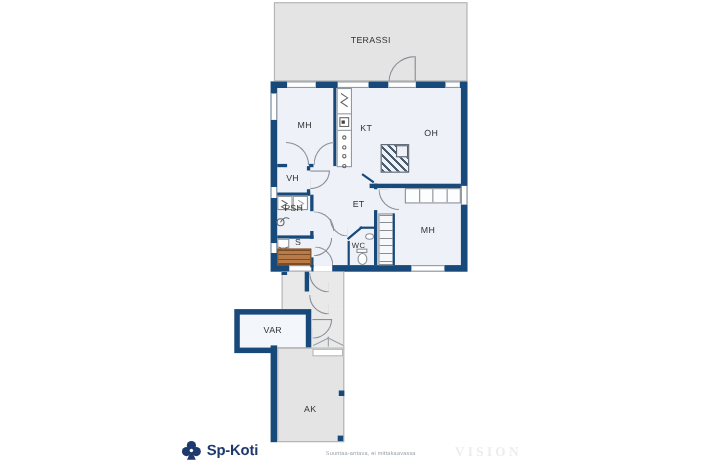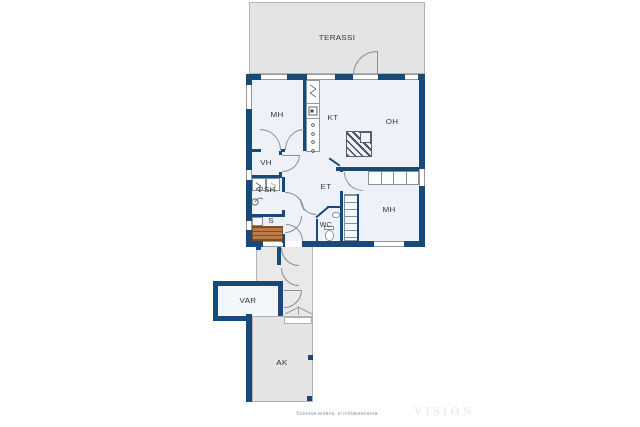--- a/index.html
+++ b/index.html
@@ -178,30 +178,44 @@
   <div class="arc arc-br" style="left:284px;top:290px;width:18px;height:18px"></div>
   <div class="leaf" style="left:284px;top:290px;width:18px;height:1px"></div>
 
   <div class="chev" style="left:284px;top:310px;width:16px;transform:rotate(-26deg)"></div>
   <div class="chev" style="left:297px;top:310px;width:16px;transform:rotate(26deg)"></div>
   <div class="abs" style="left:298px;top:306px;width:1px;height:9px;background:#9aa0a6"></div>
 
   <div class="wall" style="left:246px;top:314px;width:6px;height:88px"></div>
   <div class="outdoor" style="left:252px;top:316px;width:61px;height:86px;border-color:#b0b0b0"></div>
   <div class="fixture" style="left:284px;top:317px;width:28px;height:7px;border-color:#b0b0b0"></div>
-  <span class="label" style="left:282px;top:362px">AK</span>
+  <span class="label" style="left:282px;top:372px">AK</span>
   <div class="post" style="left:308px;top:355px"></div>
   <div class="post" style="left:307px;top:396px"></div>
 
   <span class="label" style="left:277px;top:114px">MH</span>
   <span class="label" style="left:333px;top:117px">KT</span>
   <span class="label" style="left:392px;top:121px">OH</span>
   <span class="label" style="left:266px;top:162px">VH</span>
   <span class="label" style="left:267px;top:189px">PSH</span>
   <span class="label" style="left:271px;top:220px">S</span>
   <span class="label" style="left:326px;top:186px">ET</span>
   <span class="label" style="left:326px;top:224px;font-size:7px">WC</span>
   <span class="label" style="left:389px;top:209px">MH</span>
 
+  <div class="brand" style="left:165px;top:400px">
+    <span style="display:inline-flex">
+      <svg width="18" height="19" viewBox="0 0 18 19">
+        <g fill="#1e3a6c">
+          <circle cx="9" cy="5" r="4.2"></circle>
+          <circle cx="4.6" cy="10.5" r="4.2"></circle>
+          <circle cx="13.4" cy="10.5" r="4.2"></circle>
+          <path d="M9 9 L13 18 L5 18 Z"></path>
+        </g>
+        <circle cx="9" cy="9.5" r="1.6" fill="#fff"></circle>
+      </svg>
+    </span>
+    <span class="brand-name">Sp-Koti</span>
+  </div>
   <span class="disclaimer" style="left:337px;top:410px">Suuntaa-antava, ei mittakaavassa</span>
   <span class="watermark" style="left:444px;top:411px">VISION</span>
 
 </div>
 
 </body></html>

